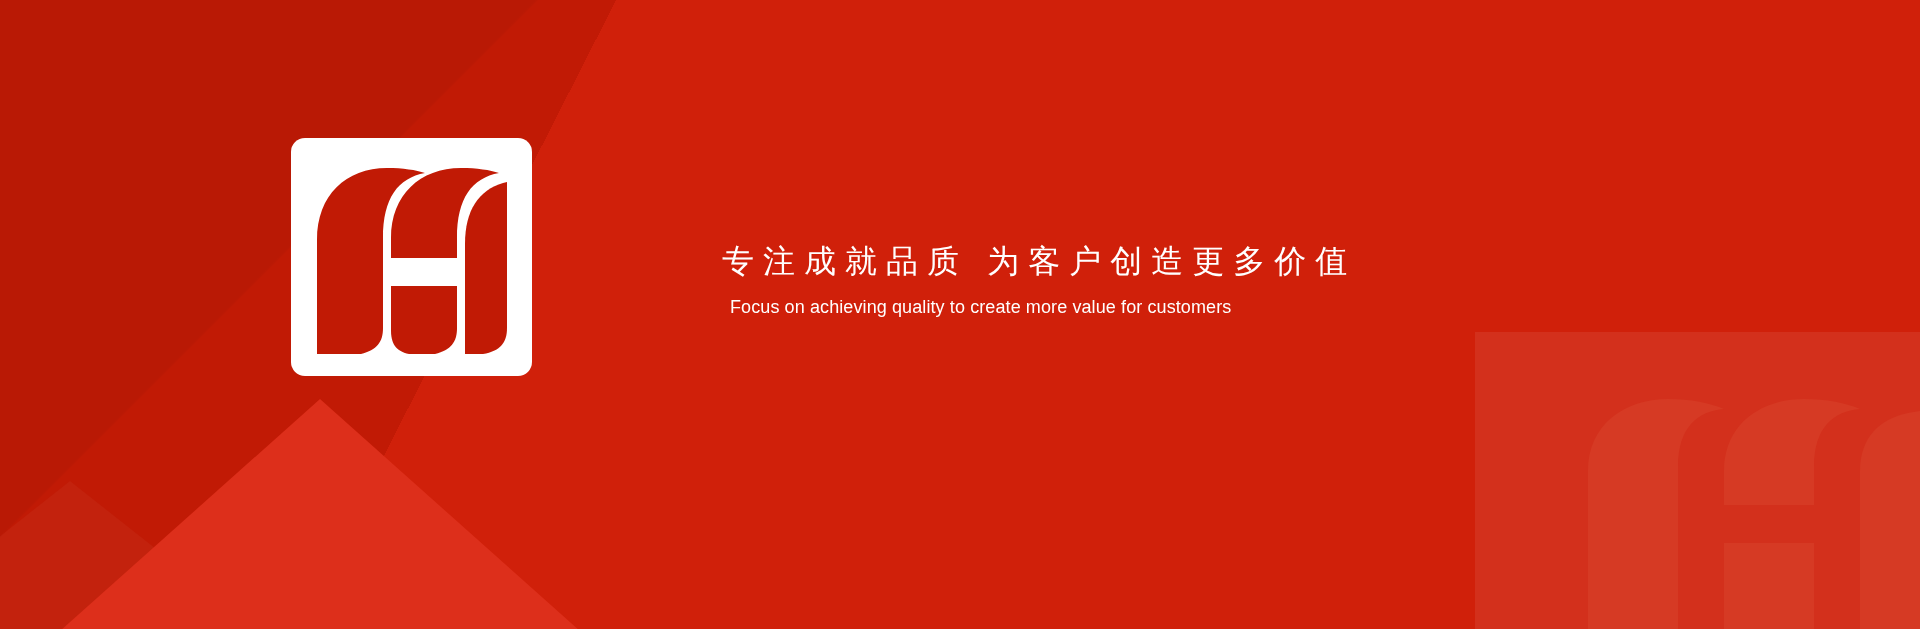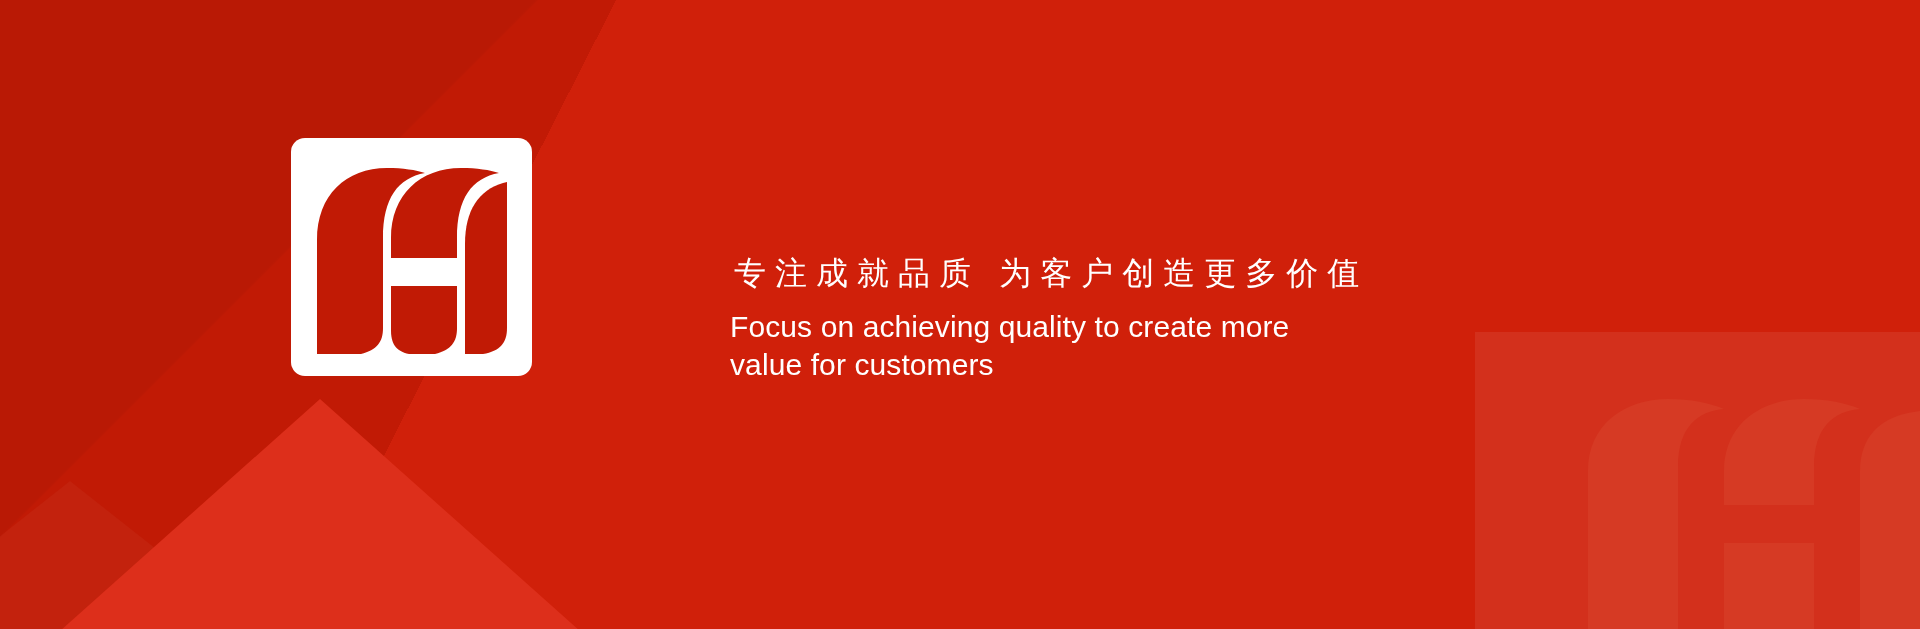--- a/index.html
+++ b/index.html
@@ -87,26 +87,26 @@
     left:722px;top:240px;
     width:900px;
   }
   .headline-cn{
     color:#ffffff;
     font-size:32px;
     line-height:1.32;
     letter-spacing:9px;
     font-weight:400;
     white-space:nowrap;
-    margin:12px;
+    margin:0;
     font-family:"DejaVu Sans","Liberation Sans",sans-serif;
   }
   .headline-en{
     color:#ffffff;
-    font-size:30px;
+    font-size:18px;
     line-height:1.26;
     letter-spacing:0.1px;
     font-weight:400;
     margin:14px 0 0 8px;
     width:640px;
     font-family:"Liberation Sans","DejaVu Sans",sans-serif;
   }
 </style>
 </head>
 <body>

